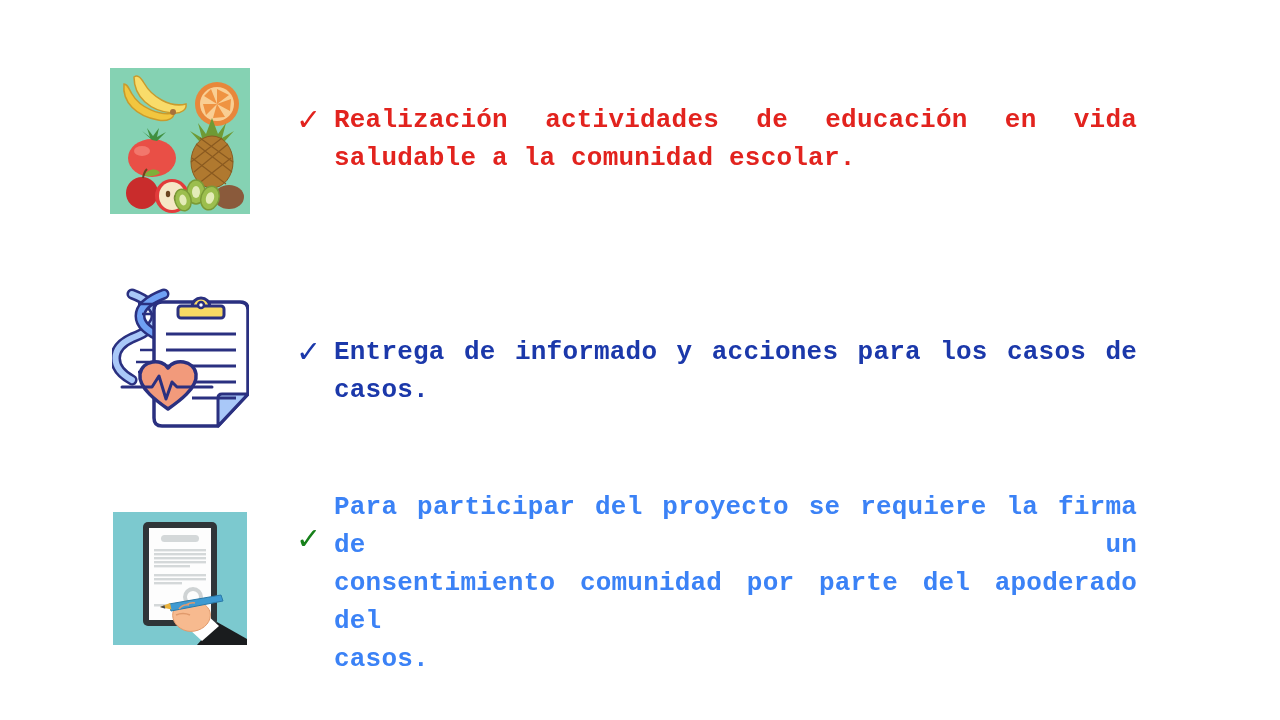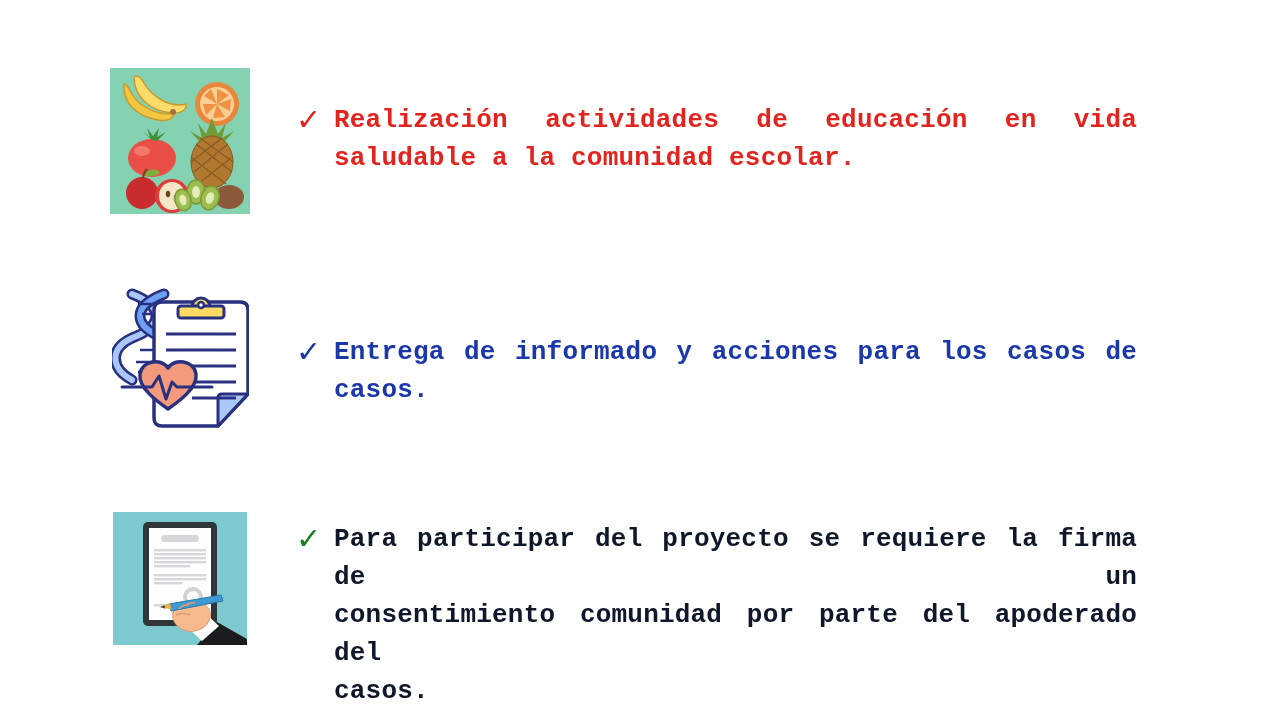--- a/index.html
+++ b/index.html
@@ -141,20 +141,20 @@
         <path d="M84,133 L104,110 L134,127 L134,133 Z" fill="#1A1C1E"></path>
         <path d="M76,117 L93,102 L106,114 L89,129 Z" fill="#FFFFFF"></path>
         <path d="M60,100 C64,91 74,87 83,89 C93,91 99,98 97,106 C95,115 84,121 74,119 C65,117 58,109 60,100 Z" fill="#F7BA8F" stroke="#E09A6C" stroke-width="1"></path>
         <path d="M56,92 L108,83 L110,89 L58,99 Z" fill="#3E9AD2" stroke="#2B7AA8" stroke-width="1"></path>
         <path d="M47,95 L57,91 L58.5,97.5 Z" fill="#E9B23B"></path>
         <path d="M47,95 L51.5,93.2 L52.3,96.7 Z" fill="#4A4A4A"></path>
         <path d="M66,97 q4,-5 10,-4 M73,93 q5,-3 9,-2 M63,103 q7,-3 14,0" stroke="#E09A6C" stroke-width="1.5" fill="none"></path>
       </g>
     </svg>
     <div class="check" style="top: 520px; color: rgb(23, 128, 26);">✓</div>
-    <div class="text" style="top: 520px; color: #0f172a;">
+    <div class="text" style="top: 488px; color: #3b82f6;">
       <div class="line">Para participar del proyecto se requiere la firma de un</div>
       <div class="line">consentimiento comunidad por parte del apoderado del</div>
       <div class="line last">casos.</div>
     </div>
   </div>
 
 </div>
 
 </body></html>

